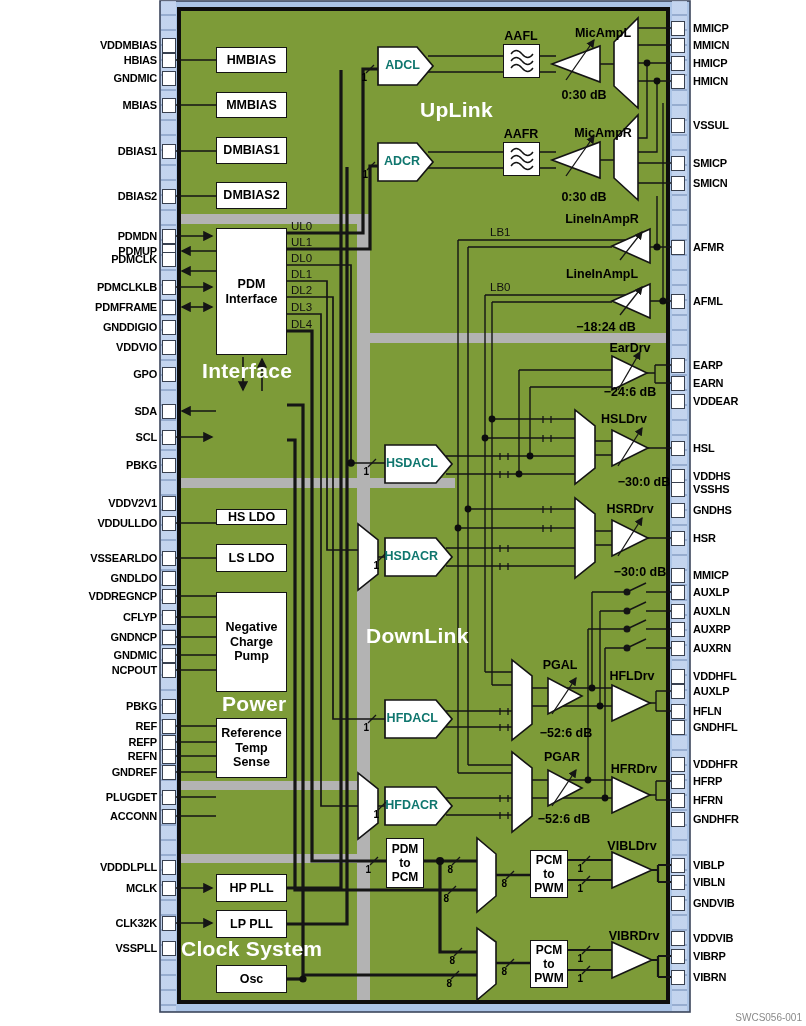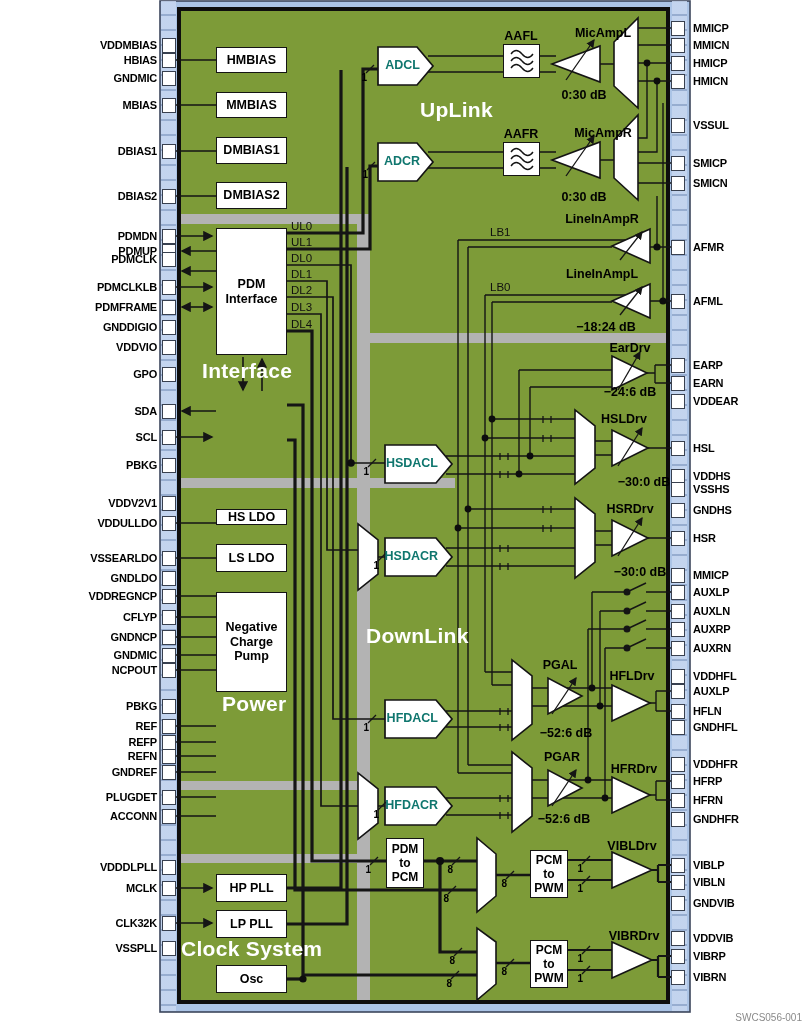--- a/index.html
+++ b/index.html
@@ -532,20 +532,25 @@
       <span>HS LDO</span>
     </div>
 <div class="blk" style="left:216px;top:544px;width:71px;height:28px">
       <span>LS LDO</span>
     </div>
 <div class="blk" style="left:216px;top:592px;width:71px;height:100px">
       <span>Negative</span>
       <span>Charge</span>
       <span>Pump</span>
     </div>
+<div class="blk" style="left:216px;top:718px;width:71px;height:60px">
+      <span>Reference</span>
+      <span>Temp</span>
+      <span>Sense</span>
+    </div>
 <div class="blk" style="left:216px;top:874px;width:71px;height:28px">
       <span>HP PLL</span>
     </div>
 <div class="blk" style="left:216px;top:910px;width:71px;height:28px">
       <span>LP PLL</span>
     </div>
 <div class="blk" style="left:216px;top:965px;width:71px;height:28px">
       <span>Osc</span>
     </div>
 

